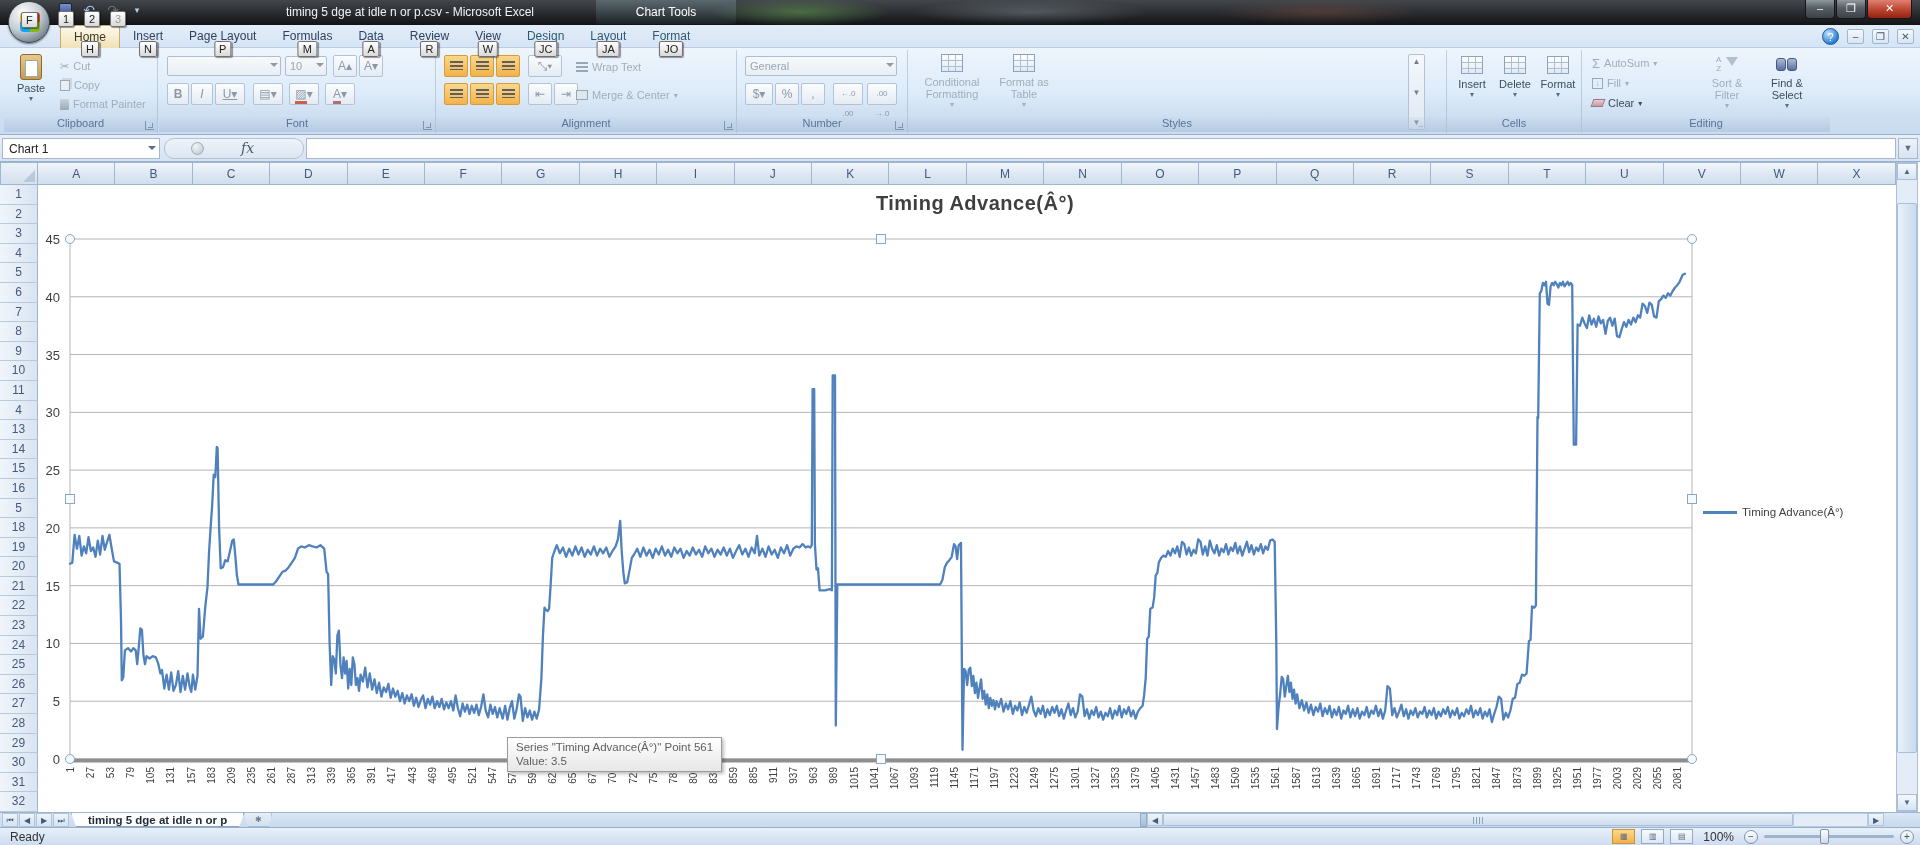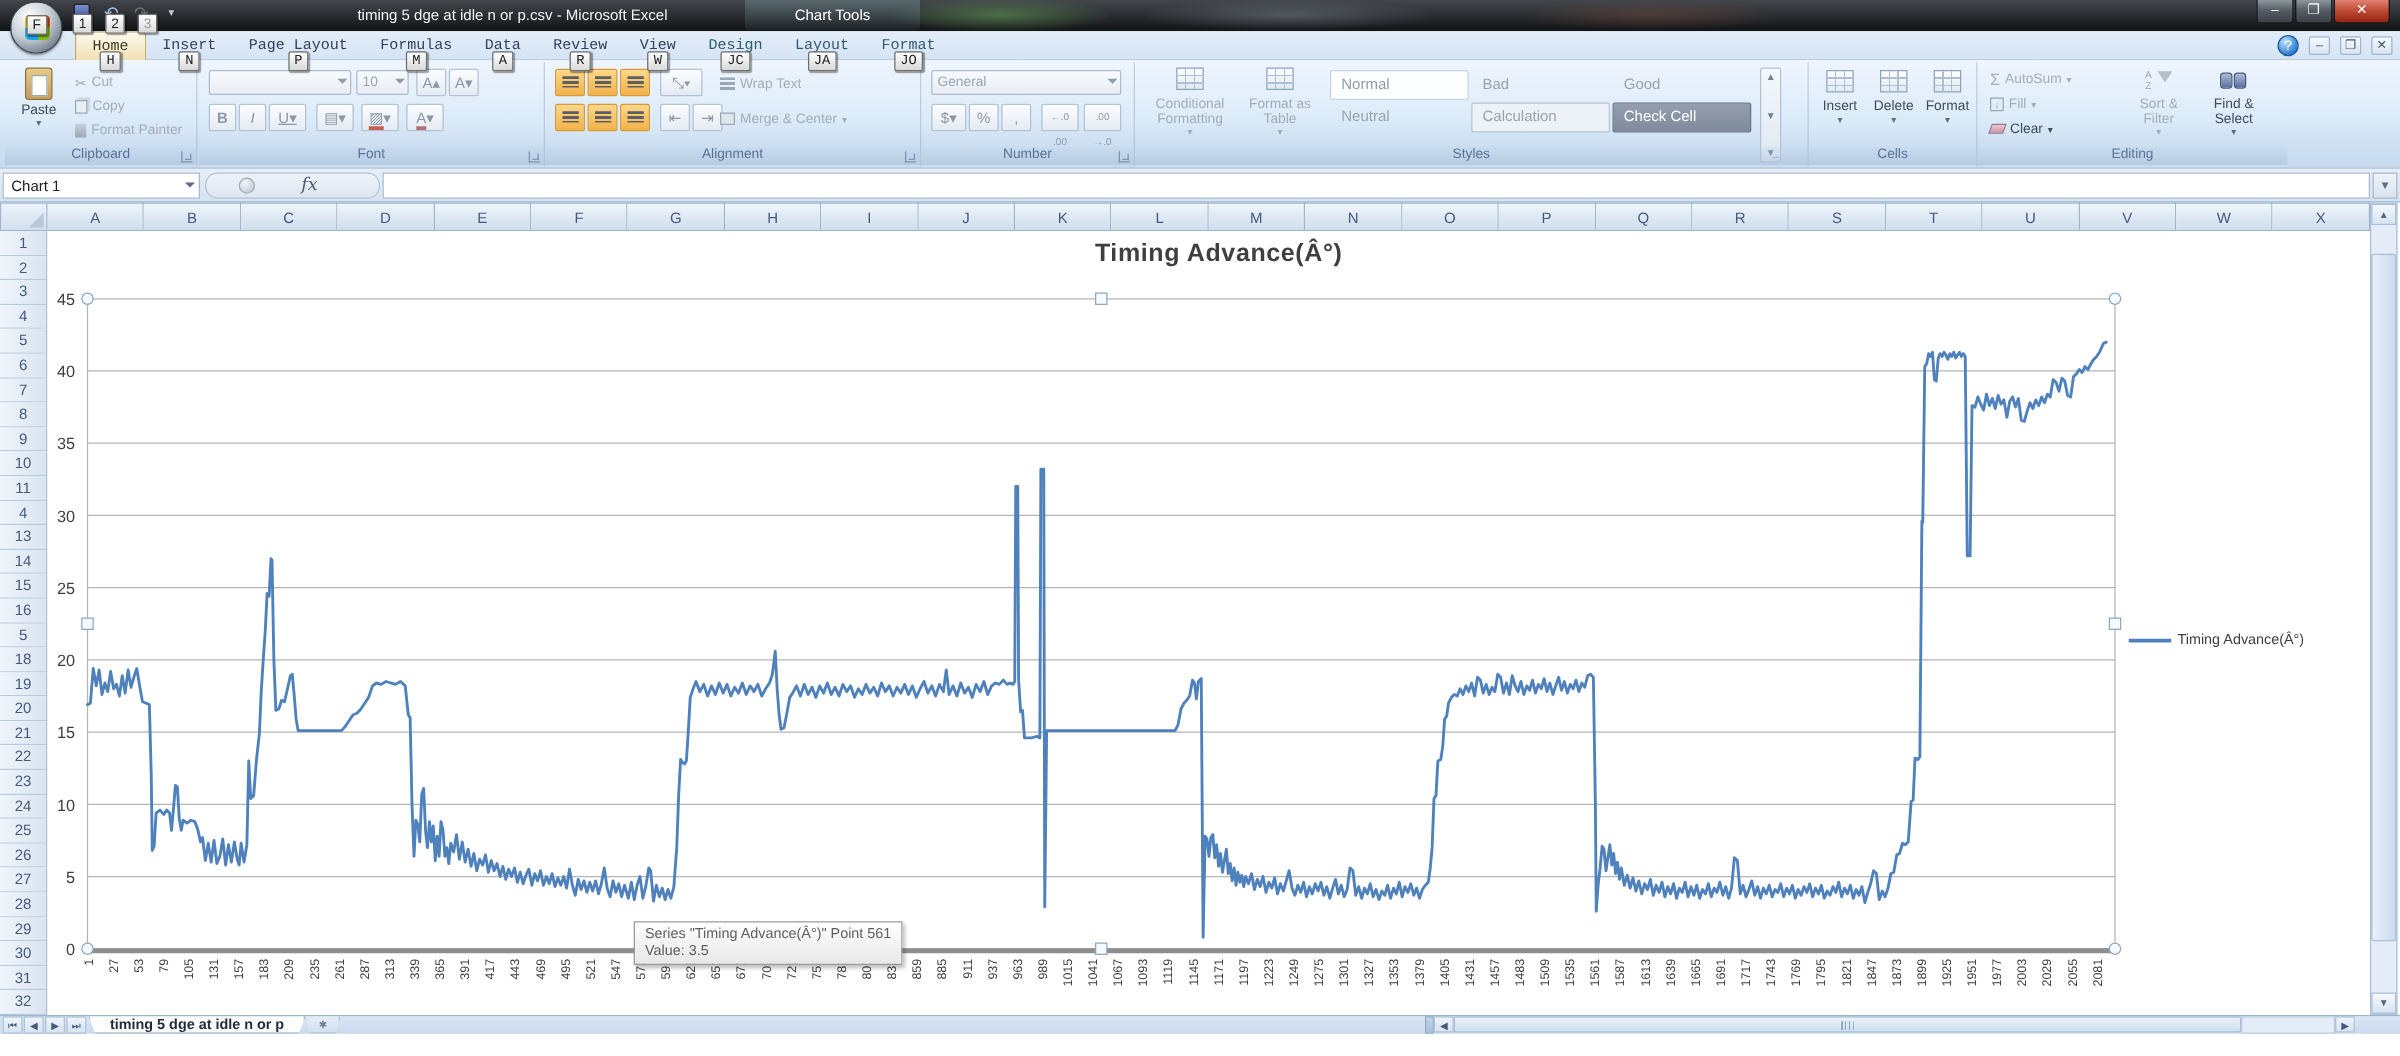--- a/index.html
+++ b/index.html
@@ -34,21 +34,21 @@
   .save-glyph { display:inline-block; width:13px; height:12px; background:linear-gradient(#7d90c8,#3c56a0); border:1px solid #223; border-radius:2px; }
   .undo-glyph { color:#9fc2e8; font-size:14px; }
   .redo-glyph { color:#6b7077; font-size:14px; }
   .keytip { position:absolute; background:linear-gradient(#ffffff,#d9d9d9); border:1px solid #6f6f6f; border-radius:2px;
     color:#222; font-size:11px; line-height:12px; padding:1px 4px; box-shadow:1px 1px 1px rgba(0,0,0,.4); z-index:40; }
   .keytip.dim { color:#9a9a9a; }
 
   
   .tabrow { position:absolute; left:0; top:25px; width:1920px; height:23px;
     background:linear-gradient(#e3edf9,#d6e4f5); border-bottom:1px solid #b9cde6; }
-  .tabs { position:absolute; left:60px; top:0; display:flex; height:23px;font-family:Liberation Mono, monospace; }
+  .tabs { position:absolute; left:60px; top:0; display:flex; height:23px; }
   .tab { position:relative; padding:4px 13px 0 13px; font-size:12px; color:#31425c; white-space:nowrap; }
   .tab.active { background:linear-gradient(#fdf9ec,#f1e2b6); border:1px solid #c7ab67; border-bottom:none;
     border-radius:3px 3px 0 0; color:#3a3a28; }
   .tab.contextual { color:#2f5a70; }
   .tab .keytip { left:50%; transform:translateX(-50%); bottom:-9px; }
   .tabrow-controls { position:absolute; right:6px; top:3px; display:flex; align-items:center; gap:8px; }
   .help-btn { width:17px; height:17px; border-radius:50%; background:radial-gradient(circle at 35% 30%, #bfe2ff, #2f7fd0 70%);
     color:#fff; text-align:center; line-height:16px; font-size:11px; border:1px solid #1c5a9e; }
   .mini-winbtn { width:17px; height:15px; text-align:center; line-height:14px; font-size:10px; color:#44566e;
     background:linear-gradient(#f4f8fd,#d8e5f3); border:1px solid #9fb6d2; border-radius:2px; }
@@ -290,28 +290,20 @@
       <div class="launcher"></div>
     </div>
 
     <div class="rgroup" style="left:908px;width:539px;">
       <div class="rbtn-lg dis" style="left:8px;top:4px;width:72px;">
         <div class="ico grid-ico"></div>
         <div>Conditional Formatting</div><div style="font-size:8px;">▾</div></div>
       <div class="rbtn-lg dis" style="left:84px;top:4px;width:64px;">
         <div class="ico grid-ico"></div>
         <div>Format as Table</div><div style="font-size:8px;">▾</div></div>
-      <div class="gal" style="left:156px;top:6px;" id="styles-gallery">
-          <div class="gal-item selected">Normal</div>
-          <div class="gal-item">Bad</div>
-          <div class="gal-item">Good</div>
-          <div class="gal-item">Neutral</div>
-          <div class="gal-item boxed">Calculation</div>
-          <div class="gal-item dark">Check Cell</div>
-        </div>
       <div class="gal-scroll" style="left:500px;top:4px;">
         <span>▲</span>
         <span>▼</span>
         <span>▼̲</span>
         </div>
       <div class="rgroup-label">Styles</div>
     </div>
 
     <div class="rgroup" style="left:1447px;width:135px;">
       <div class="rbtn-lg" style="left:4px;top:6px;width:42px;">
@@ -585,13 +577,27 @@
       <div class="splitter"></div>
       <div class="navbtn" style="height:13px;">◀</div>
       <div class="hthumb">
           <span class="hgrip"></span>
         </div>
       <div style="flex:1;background:#e4edf7;border:1px solid #b9cde1;"></div>
       <div class="navbtn" style="height:13px;">▶</div>
     </div>
   </div>
 
+  <div class="statusbar">
+    <div class="status-left">Ready</div>
+    <div class="status-right">
+      <div class="viewbtn active">▦</div>
+      <div class="viewbtn">▥</div>
+      <div class="viewbtn">▤</div>
+      <div style="margin:0 4px;">100%</div>
+      <div class="zoombtn">−</div>
+      <div class="zoomtrack">
+          <div class="zoomthumb"></div>
+        </div>
+      <div class="zoombtn">+</div>
+    </div>
+  </div>
 </div>
 
 </body></html>

